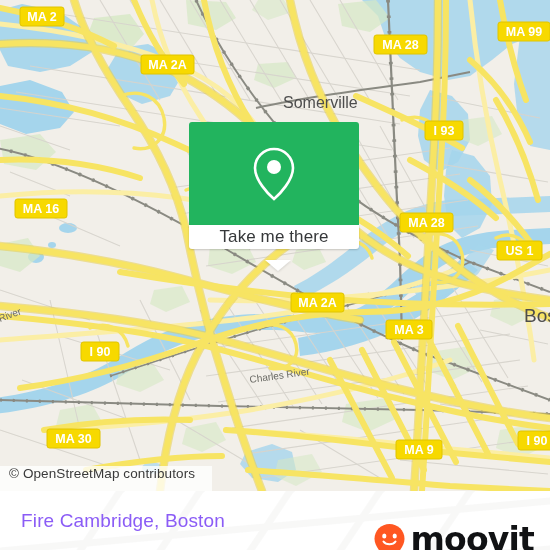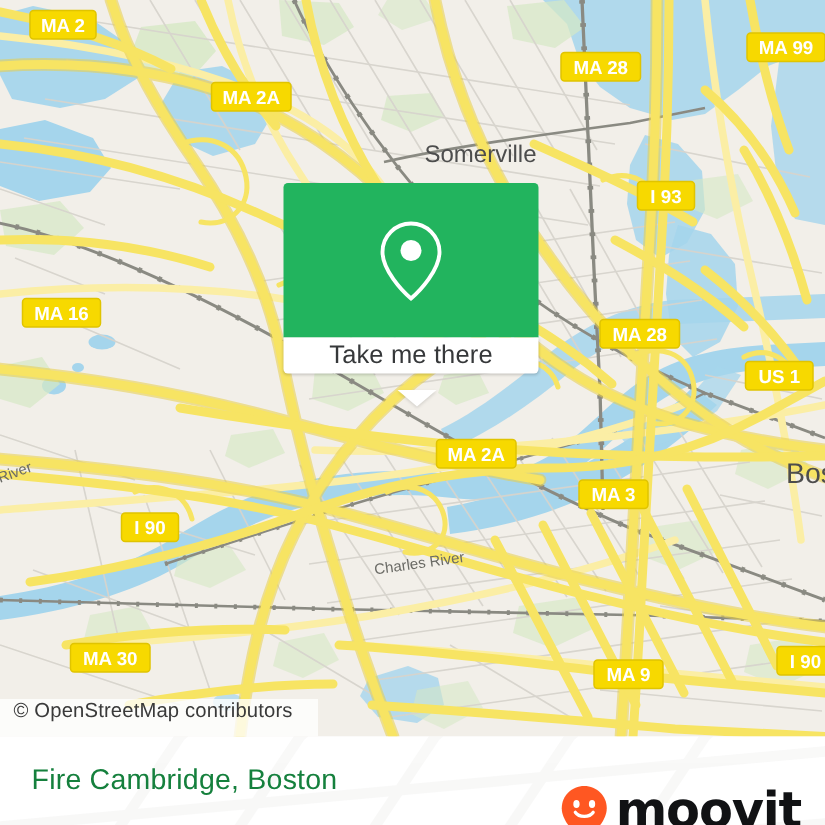--- a/index.html
+++ b/index.html
@@ -52,21 +52,21 @@
 
   
   #footer{
     position:absolute;left:0;top:491px;width:550px;height:59px;
     background:#ffffff;overflow:hidden;
   }
   #footer-watermark{position:absolute;left:0;top:-60px;opacity:0.055;}
   #footer-title{
     position:absolute;left:21px;top:0;height:59px;
     display:flex;align-items:center;
-    font-size:19px;color:#15803d;letter-spacing:0.15px;
+    font-size:19px;color:#8b5cf6;letter-spacing:0.15px;
   }
   #moovit{
     position:absolute;right:16px;top:0;height:72px;
     display:flex;align-items:flex-start;gap:4px;margin-top:32px;
   }
   #moovit-word{
     font-size:33px;font-weight:bold;color:#111214;letter-spacing:-0.8px;
     font-family:"DejaVu Sans",sans-serif;line-height:1;
   }
 </style>

